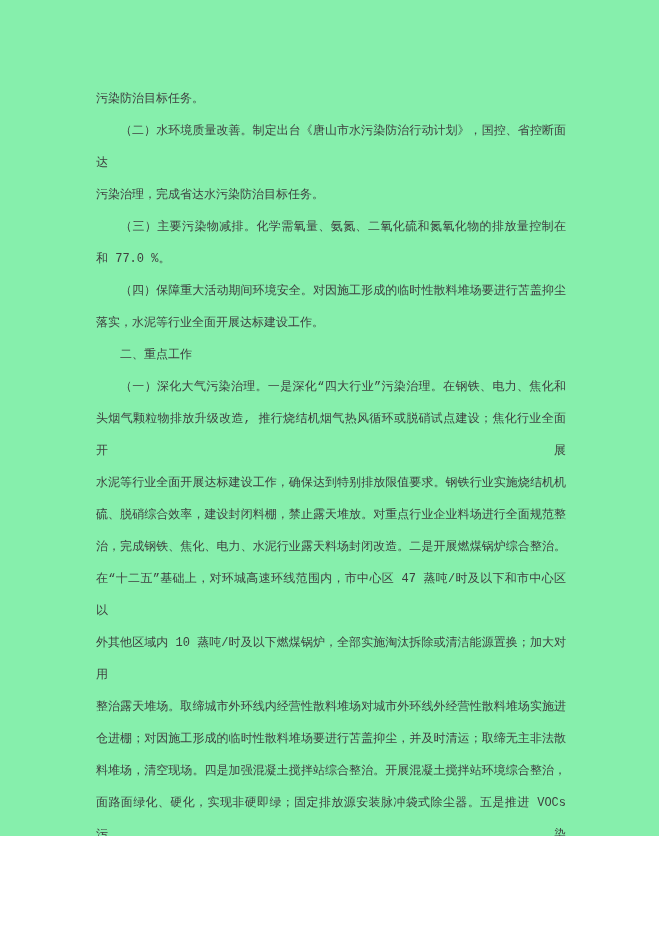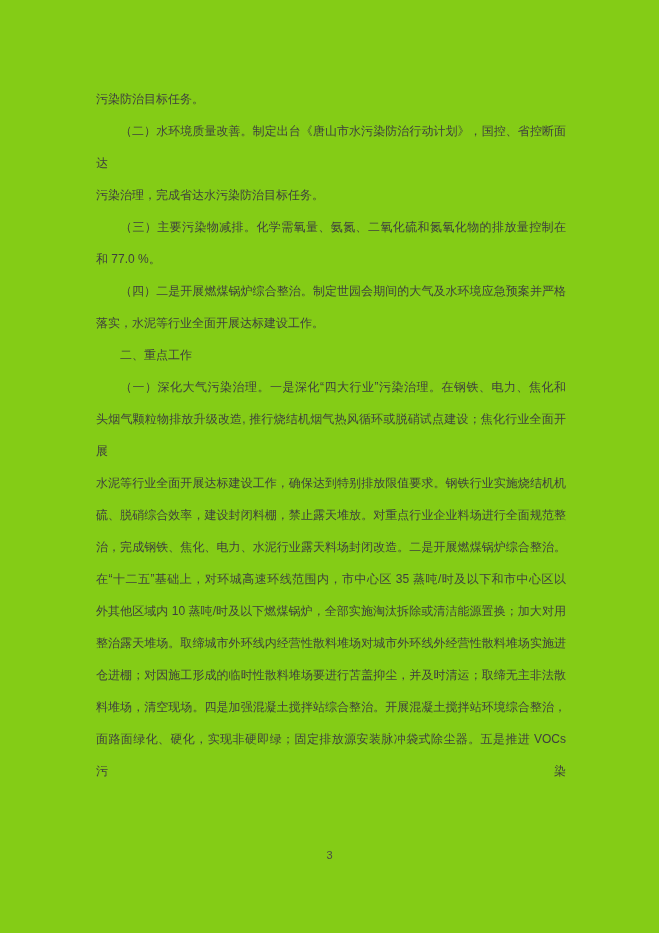--- a/index.html
+++ b/index.html
@@ -3,23 +3,23 @@
 <meta charset="utf-8">
 <style>
   html, body {
     margin: 0;
     padding: 0;
     background: #ffffff;
   }
   .page {
     position: relative;
     width: 659px;
-    height: 933px;
-    background: #84cc16;
-    font-family: Liberation Sans, sans-serif;
+    height: 836px;
+    background: #86efac;
+    font-family: Liberation Mono, monospace;
     color: #3f3f3f;
     overflow: hidden;
   }
   .text-block {
     position: absolute;
     left: 96px;
     top: 83px;
     width: 470px;
     font-size: 12px;
     line-height: 32px;
@@ -48,29 +48,29 @@
 </head>
 <body>
 
 <div class="page">
   <div class="text-block">
     <div class="line end">污染防治目标任务。</div>
     <div class="line indent">（二）水环境质量改善。制定出台《唐山市水污染防治行动计划》，国控、省控断面达</div>
     <div class="line end">污染治理，完成省达水污染防治目标任务。</div>
     <div class="line indent">（三）主要污染物减排。化学需氧量、氨氮、二氧化硫和氮氧化物的排放量控制在</div>
     <div class="line end">和 77.0 %。</div>
-    <div class="line indent">（四）二是开展燃煤锅炉综合整治。制定世园会期间的大气及水环境应急预案并严格</div>
+    <div class="line indent">（四）保障重大活动期间环境安全。对因施工形成的临时性散料堆场要进行苫盖抑尘</div>
     <div class="line end">落实，水泥等行业全面开展达标建设工作。</div>
     <div class="line end indent">二、重点工作</div>
     <div class="line indent">（一）深化大气污染治理。一是深化“四大行业”污染治理。在钢铁、电力、焦化和</div>
     <div class="line">头烟气颗粒物排放升级改造, 推行烧结机烟气热风循环或脱硝试点建设；焦化行业全面开展</div>
     <div class="line">水泥等行业全面开展达标建设工作，确保达到特别排放限值要求。钢铁行业实施烧结机机</div>
     <div class="line">硫、脱硝综合效率，建设封闭料棚，禁止露天堆放。对重点行业企业料场进行全面规范整</div>
     <div class="line">治，完成钢铁、焦化、电力、水泥行业露天料场封闭改造。二是开展燃煤锅炉综合整治。</div>
-    <div class="line">在“十二五”基础上，对环城高速环线范围内，市中心区 35 蒸吨/时及以下和市中心区以</div>
+    <div class="line">在“十二五”基础上，对环城高速环线范围内，市中心区 47 蒸吨/时及以下和市中心区以</div>
     <div class="line">外其他区域内 10 蒸吨/时及以下燃煤锅炉，全部实施淘汰拆除或清洁能源置换；加大对用</div>
     <div class="line">整治露天堆场。取缔城市外环线内经营性散料堆场对城市外环线外经营性散料堆场实施进</div>
     <div class="line">仓进棚；对因施工形成的临时性散料堆场要进行苫盖抑尘，并及时清运；取缔无主非法散</div>
     <div class="line">料堆场，清空现场。四是加强混凝土搅拌站综合整治。开展混凝土搅拌站环境综合整治，</div>
     <div class="line">面路面绿化、硬化，实现非硬即绿；固定排放源安装脉冲袋式除尘器。五是推进 VOCs 污染</div>
 
   </div>
   <div class="page-number">3</div>
 </div>
 

